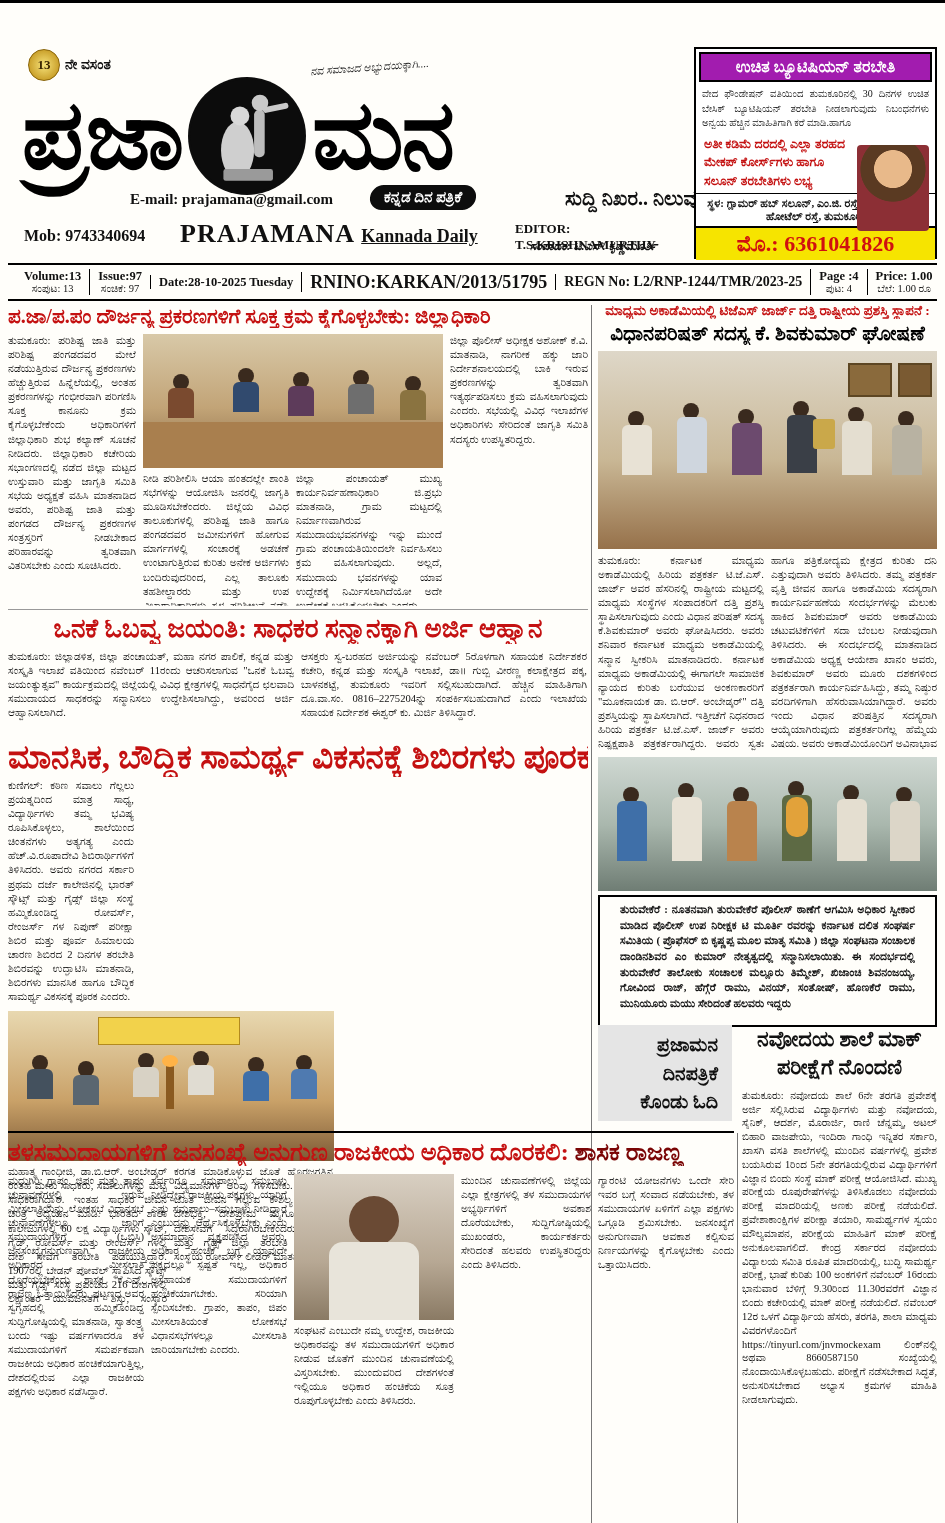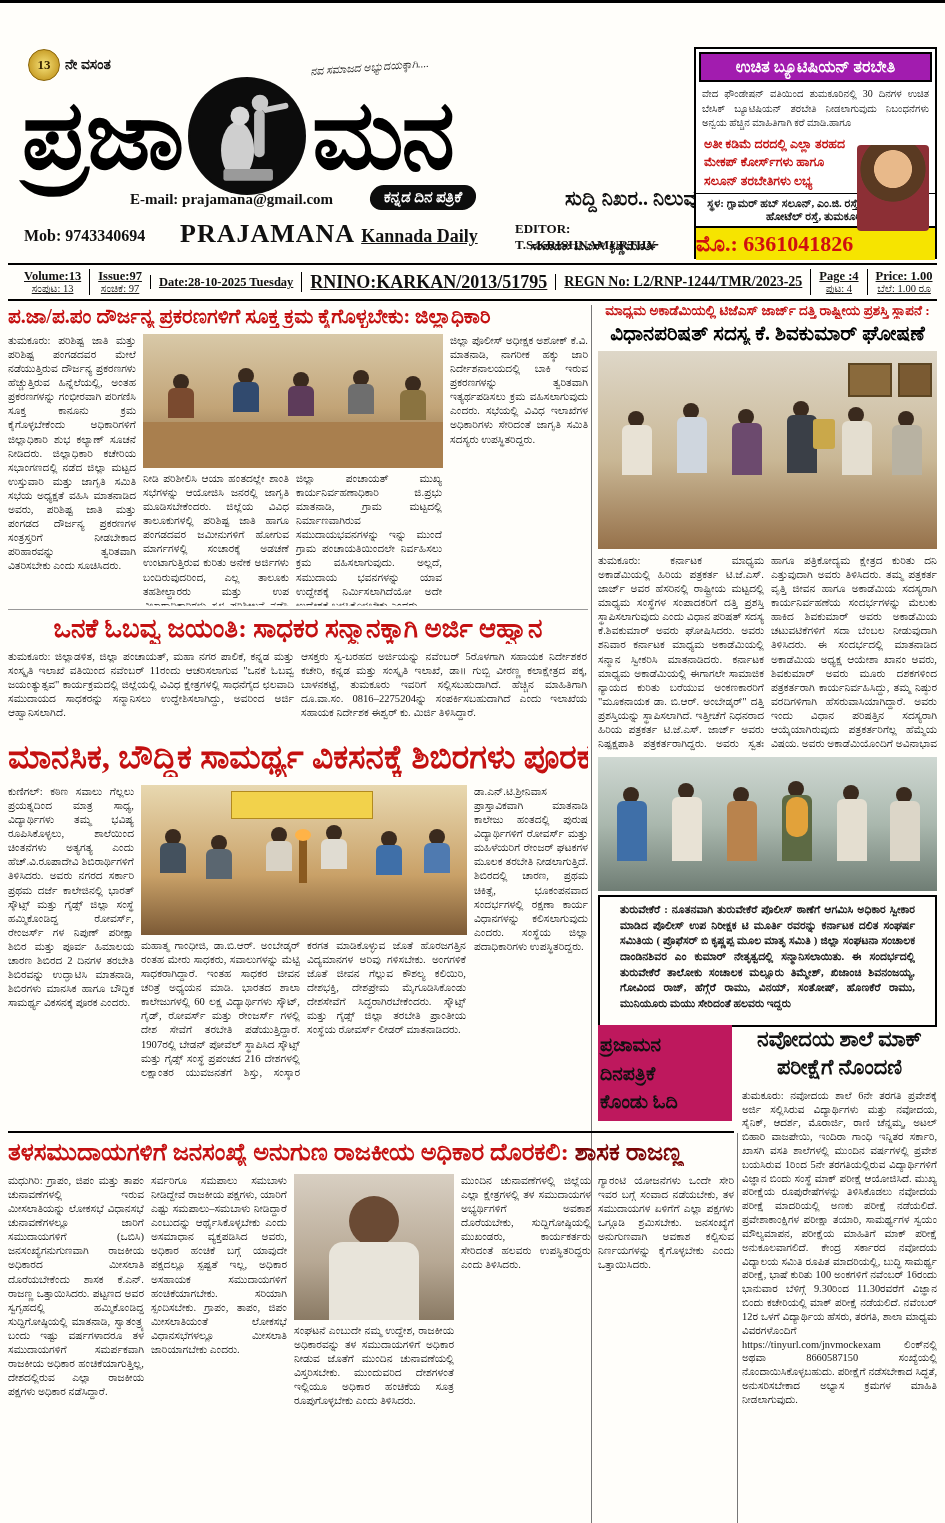--- a/index.html
+++ b/index.html
@@ -21,40 +21,40 @@
   .editor-kn{font-weight:bold;font-size:12px;font-style:italic;}
   .contact{font-weight:bold;font-size:14px;}
   .praj-en{font-weight:bold;font-size:26px;letter-spacing:1px;}
   .praj-en small{font-size:18px;font-weight:bold;letter-spacing:0;text-decoration:underline;}
   
   .ad{border:2px solid #000;background:#fff;}
   .ad-head{background:#a21caf;color:#fff;font-weight:bold;font-size:16px;text-align:center;padding:4px 2px;border:2px solid #000;margin:3px;}
   .ad-body{font-size:10px;text-align:justify;padding:2px 6px;line-height:1.45;}
   .ad-high{color:#c41111;font-weight:bold;font-size:12.5px;line-height:1.5;padding:2px 4px 2px 8px;}
   .ad-addr{font-size:11px;font-weight:bold;text-align:center;border-top:1.5px solid #000;padding:3px 4px;}
-  .ad-phone{background:#f6e400;color:#d01010;font-weight:bold;font-size:22px;text-align:left;padding:3px 0;border-top:2px solid #000;}
+  .ad-phone{background:#f6e400;color:#d01010;font-weight:bold;font-size:22px;text-align:center;padding:3px 0;border-top:2px solid #000;}
   .ad-photo{position:absolute;right:6px;top:96px;width:72px;height:86px;border-radius:4px;
             background:radial-gradient(circle at 50% 28%,#e8b98a 0 26%,#5a3a22 27% 45%,#8c2f35 46% 100%);}
   
   .infobar{border-top:2px solid #000;border-bottom:2px solid #000;display:flex;align-items:center;justify-content:space-between;padding:2px 8px;}
-  .info-item{text-align:center;line-height:1.15;padding:0 8px;border-left:1.5px solid #000;text-decoration:underline;}
+  .info-item{text-align:center;line-height:1.15;padding:0 8px;border-left:1.5px solid #000;}
   .info-item:first-child{border-left:none;}
   .info-en{font-weight:bold;font-size:12.5px;white-space:nowrap;}
   .info-kn{font-size:10.5px;white-space:nowrap;}
   
   .hl-red{color:#c41111;font-weight:bold;white-space:nowrap;overflow:hidden;}
   .hl-black{color:#000;font-weight:bold;white-space:nowrap;overflow:hidden;}
   .col{font-size:10.6px;line-height:1.33;text-align:justify;overflow:hidden;}
   .body-flex{display:flex;gap:7px;}
   .photo{background:linear-gradient(180deg,#d8c9a8 0%,#c2a477 55%,#8a6a45 100%);position:relative;overflow:hidden;}
   .photo .band{position:absolute;left:0;right:0;height:34%;bottom:0;background:#a97f4e;}
   .head-dot{position:absolute;width:16px;height:16px;border-radius:50%;background:#3a2a1e;}
   .torso{position:absolute;width:26px;height:30px;border-radius:6px 6px 0 0;}
   .caption-box{border:2px solid #000;padding:5px 20px;font-size:10.8px;font-weight:bold;line-height:1.45;text-align:justify;overflow:hidden;}
-  .graybox{background:#be185d;text-align:left;font-weight:bold;font-size:19px;line-height:1.5;padding:6px 2px;}
+  .graybox{background:#e5e5e5;text-align:right;font-weight:bold;font-size:19px;line-height:1.5;padding:6px 14px;}
   .vrule{background:#777;width:1px;}
   .hrule{background:#000;height:2px;}
   .attrib{color:#7a0505;}
   .nav-head{font-weight:bold;font-size:21px;text-align:center;line-height:1.35;white-space:nowrap;overflow:hidden;}
 </style>
 </head>
 <body>
 
 <div class="page">
 
@@ -162,21 +162,21 @@
   <div class="abs" style="left:8px;top:606px;width:580px;border-top:1px solid #999;padding-top:4px;">
     <div class="hl-red" style="font-size:26px;text-align:center;">ಒನಕೆ ಓಬವ್ವ ಜಯಂತಿ: ಸಾಧಕರ ಸನ್ಮಾನಕ್ಕಾಗಿ ಅರ್ಜಿ ಆಹ್ವಾನ</div>
     <div class="body-flex" style="margin-top:6px;height:88px;">
       <div class="col" style="width:286px;">ತುಮಕೂರು: ಜಿಲ್ಲಾಡಳಿತ, ಜಿಲ್ಲಾ ಪಂಚಾಯತ್, ಮಹಾ ನಗರ ಪಾಲಿಕೆ, ಕನ್ನಡ ಮತ್ತು ಸಂಸ್ಕೃತಿ ಇಲಾಖೆ ವತಿಯಿಂದ ನವೆಂಬರ್ 11ರಂದು ಆಚರಿಸಲಾಗುವ "ಒನಕೆ ಓಬವ್ವ ಜಯಂತ್ಯುತ್ಸವ" ಕಾರ್ಯಕ್ರಮದಲ್ಲಿ ಜಿಲ್ಲೆಯಲ್ಲಿ ವಿವಿಧ ಕ್ಷೇತ್ರಗಳಲ್ಲಿ ಸಾಧನೆಗೈದ ಛಲವಾದಿ ಸಮುದಾಯದ ಸಾಧಕರನ್ನು ಸನ್ಮಾನಿಸಲು ಉದ್ದೇಶಿಸಲಾಗಿದ್ದು, ಅವರಿಂದ ಅರ್ಜಿ ಆಹ್ವಾನಿಸಲಾಗಿದೆ.</div>
       <div class="col" style="width:286px;">ಆಸಕ್ತರು ಸ್ವ-ಬರಹದ ಅರ್ಜಿಯನ್ನು ನವೆಂಬರ್ 5ರೊಳಗಾಗಿ ಸಹಾಯಕ ನಿರ್ದೇಶಕರ ಕಚೇರಿ, ಕನ್ನಡ ಮತ್ತು ಸಂಸ್ಕೃತಿ ಇಲಾಖೆ, ಡಾ॥ ಗುಬ್ಬಿ ವೀರಣ್ಣ ಕಲಾಕ್ಷೇತ್ರದ ಪಕ್ಕ, ಬಾಳನಕಟ್ಟೆ, ತುಮಕೂರು ಇವರಿಗೆ ಸಲ್ಲಿಸಬಹುದಾಗಿದೆ. ಹೆಚ್ಚಿನ ಮಾಹಿತಿಗಾಗಿ ದೂ.ವಾ.ಸಂ. 0816–2275204ನ್ನು ಸಂಪರ್ಕಿಸಬಹುದಾಗಿದೆ ಎಂದು ಇಲಾಖೆಯ ಸಹಾಯಕ ನಿರ್ದೇಶಕ ಈಶ್ವರ್ ಕು. ಮಿರ್ಜಿ ತಿಳಿಸಿದ್ದಾರೆ.</div>
     </div>
   </div>
 
   <div class="abs" style="left:8px;top:736px;width:580px;">
     <div class="hl-red" style="font-size:33px;">ಮಾನಸಿಕ, ಬೌದ್ಧಿಕ ಸಾಮರ್ಥ್ಯ ವಿಕಸನಕ್ಕೆ ಶಿಬಿರಗಳು ಪೂರಕ</div>
-    <div class="body-flex" style="margin-top:8px;height:300px;">
+    <div class="body-flex" style="margin-top:2px;height:300px;flex-direction:column;">
       <div class="col" style="width:126px;flex:0 0 auto;">ಕುಣಿಗಲ್: ಕಠಿಣ ಸವಾಲು ಗೆಲ್ಲಲು ಪ್ರಯತ್ನದಿಂದ ಮಾತ್ರ ಸಾಧ್ಯ, ವಿದ್ಯಾರ್ಥಿಗಳು ತಮ್ಮ ಭವಿಷ್ಯ ರೂಪಿಸಿಕೊಳ್ಳಲು, ಶಾಲೆಯಿಂದ ಚಿಂತನೆಗಳು ಅತ್ಯಗತ್ಯ ಎಂದು ಹೆಚ್.ವಿ.ರೂಪಾದೇವಿ ಶಿಬಿರಾರ್ಥಿಗಳಿಗೆ ತಿಳಿಸಿದರು. ಅವರು ನಗರದ ಸರ್ಕಾರಿ ಪ್ರಥಮ ದರ್ಜೆ ಕಾಲೇಜಿನಲ್ಲಿ ಭಾರತ್ ಸ್ಕೌಟ್ಸ್ ಮತ್ತು ಗೈಡ್ಸ್ ಜಿಲ್ಲಾ ಸಂಸ್ಥೆ ಹಮ್ಮಿಕೊಂಡಿದ್ದ ರೋವರ್ಸ್, ರೇಂಜರ್ಸ್ ಗಳ ನಿಪುಣ್ ಪರೀಕ್ಷಾ ಶಿಬಿರ ಮತ್ತು ಪೂರ್ವ ಹಿಮಾಲಯ ಚಾರಣ ಶಿಬಿರದ 2 ದಿನಗಳ ತರಬೇತಿ ಶಿಬಿರವನ್ನು ಉದ್ಘಾಟಿಸಿ ಮಾತನಾಡಿ, ಶಿಬಿರಗಳು ಮಾನಸಿಕ ಹಾಗೂ ಬೌದ್ಧಿಕ ಸಾಮರ್ಥ್ಯ ವಿಕಸನಕ್ಕೆ ಪೂರಕ ಎಂದರು.</div>
       <div style="width:326px;flex:0 0 auto;">
         <div class="photo" style="width:326px;height:150px;background:linear-gradient(180deg,#e8d8b0 0%,#c9a168 60%,#7c5a36 100%);">
           <div style="position:absolute;left:90px;top:6px;width:140px;height:26px;background:#f2d24b;border:1px solid #b28a1e;"></div>
           <div class="head-dot" style="left:24px;top:44px;"></div>
             <div class="torso" style="left:19px;top:58px;background:#44515e;"></div>
           <div class="head-dot" style="left:70px;top:50px;"></div>
             <div class="torso" style="left:65px;top:64px;background:#5a6670;"></div>
           <div class="head-dot" style="left:130px;top:42px;"></div>
             <div class="torso" style="left:125px;top:56px;background:#d8d2c5;"></div>

